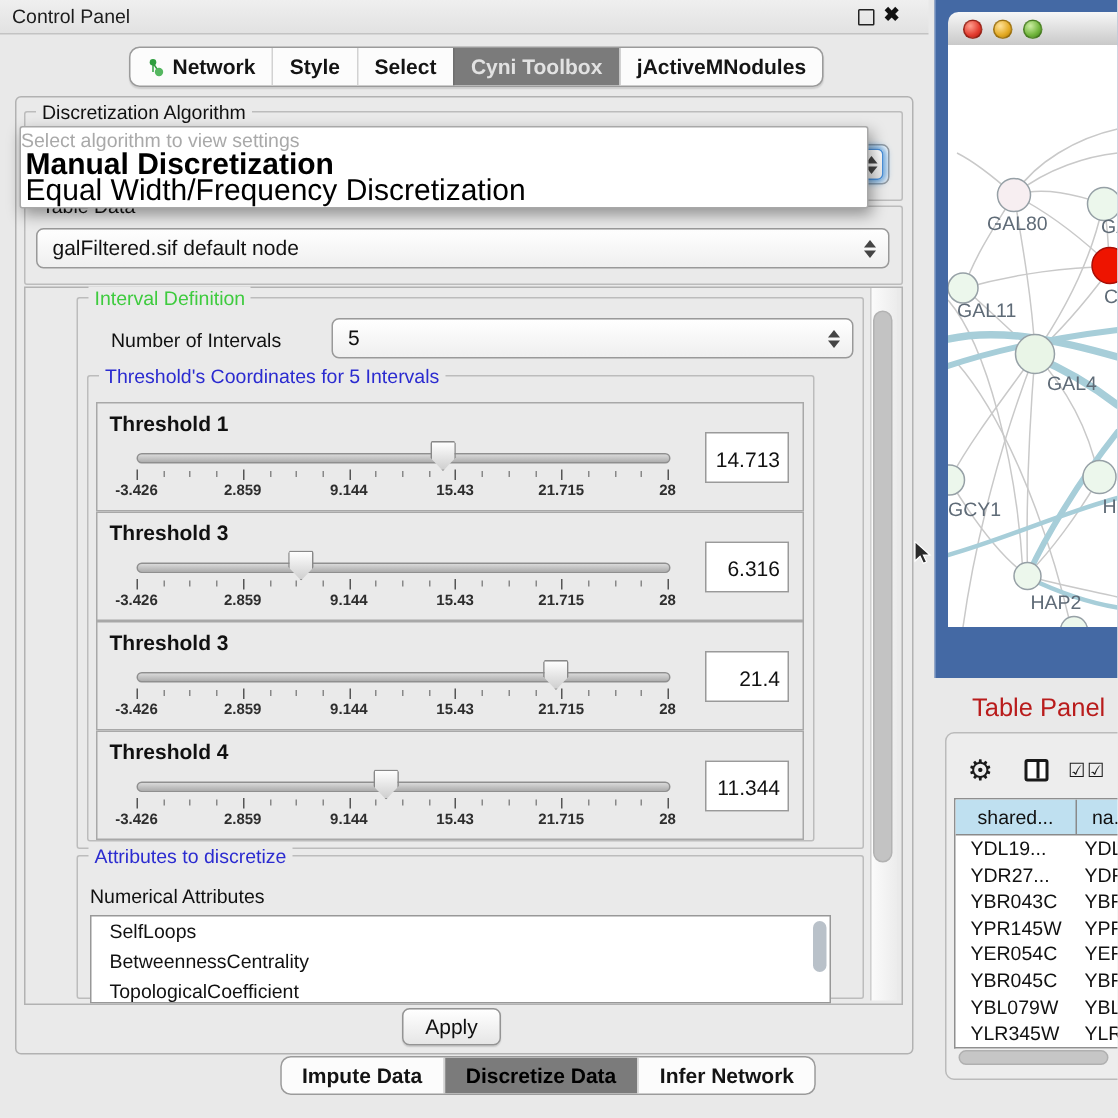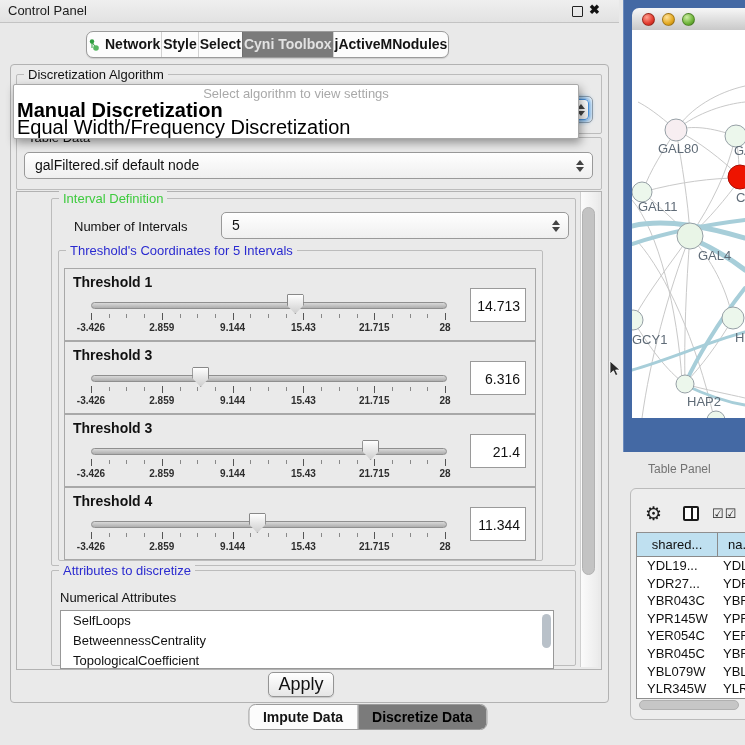--- a/index.html
+++ b/index.html
@@ -10,21 +10,21 @@
   
   .cp-titlebar{left:0;top:0;width:619px;height:22px;background:linear-gradient(#efefef,#e2e2e2);
     border-bottom:1px solid #c3c3c3;}
   .cp-title{left:8px;top:3px;font-size:13px;color:#1c1c1c;}
   .float-ico{right:130px;left:572px;top:6px;width:9px;height:9px;border:1.5px solid #222;border-radius:1px;}
   .close-ico{left:589px;top:2px;font-size:13px;font-weight:bold;color:#111;}
 
   
   .tabbar{left:86px;top:31px;height:25px;display:inline-flex;background:#fcfcfc;
     border:1px solid #9b9b9b;border-radius:7px;overflow:hidden;box-shadow:0 1px 1px rgba(0,0,0,.12);}
-  .tab{padding:0 1px;line-height:25px;font-size:14px;font-weight:600;color:#141414;
+  .tab{padding:0 11px;line-height:25px;font-size:14px;font-weight:600;color:#141414;
     border-left:1px solid #d2d2d2;display:flex;align-items:center;gap:5px;white-space:nowrap;}
   .tab:first-child{border-left:none;}
   .tab.sel{background:#7b7b7b;color:#e2e2e2;border-left-color:#6f6f6f;}
 
   
   .content{left:10px;top:64px;width:597px;height:637px;background:#eaeaea;
     border:1px solid #b2b2b2;border-radius:4px;}
 
   .group{border:1px solid #bcbcbc;border-radius:2px;}
   .gtitle{position:absolute;top:-8px;left:7px;background:#eaeaea;padding:0 4px;font-size:13px;line-height:15px;white-space:nowrap;}
@@ -36,21 +36,21 @@
   .spin{position:absolute;right:8px;top:50%;transform:translateY(-50%);width:8px;height:14px;}
   .spin:before,.spin:after{content:"";position:absolute;left:0;border-left:4px solid transparent;border-right:4px solid transparent;}
   .spin:before{top:1px;border-bottom:5px solid #444;}
   .spin:after{bottom:1px;border-top:5px solid #444;}
   .focus-stepper{position:absolute;right:3px;top:2px;bottom:2px;width:17px;border-radius:4px;
     background:linear-gradient(#fff,#e8e8e8);border:1px solid #4a90d9;box-shadow:0 0 4px 2px rgba(86,156,220,.85);}
 
   
   .popup{left:13px;top:84px;width:564px;height:53px;background:#fff;border:1px solid #a8a8a8;
     border-radius:2px;box-shadow:2px 4px 10px rgba(0,0,0,.38);z-index:9;}
-  .pop-hint{height:17px;line-height:17px;text-align:center;color:#a9a9a9;font-size:13px;}
+  .pop-hint{height:17px;line-height:17px;text-align:left;color:#a9a9a9;font-size:13px;}
   .pop-item{height:17px;line-height:17px;padding-left:3px;font-size:20px;color:#000;white-space:nowrap;}
   .pop-item.b{font-weight:bold;}
 
   
   .scrollpane{left:16px;top:191px;width:584px;height:477px;border:1px solid #b2b2b2;}
   .vsb-track{left:580px;top:192px;width:17px;height:475px;background:linear-gradient(90deg,#fbfbfb,#ececec);border-left:1px solid #cfcfcf;}
   .vsb-thumb{left:582px;top:207px;width:13px;height:368px;border-radius:7px;background:#c3c3c3;border:1px solid #b2b2b2;box-sizing:border-box;}
 
   
   .thr-panel{position:absolute;left:64px;width:470px;height:71px;border:1px solid #a8a8a8;background:#eaeaea;}
@@ -65,39 +65,39 @@
   .tlabel{position:absolute;top:53px;width:46px;margin-left:-23px;text-align:center;font-size:10px;font-weight:bold;color:#2e2e2e;}
   .valbox{position:absolute;left:405px;top:19px;width:56px;height:34px;background:#fff;border:1px solid #9a9a9a;
     font-size:14px;text-align:right;line-height:34px;padding-right:5px;box-sizing:border-box;}
 
   
   .attr-list{left:60px;top:610px;width:492px;height:57px;background:#fff;border:1px solid #989898;overflow:hidden;}
   .attr-item{font-size:13px;line-height:20px;padding-left:12px;white-space:nowrap;}
   .list-sb{position:absolute;right:2px;top:3px;width:9px;height:34px;border-radius:5px;background:#b9c1c9;}
 
   .applybtn{left:268px;top:672px;width:64px;height:23px;border:1px solid #949494;border-radius:5px;
-    background:linear-gradient(#ffffff,#e6e6e6);font-size:18px;text-align:center;line-height:23px;box-shadow:0 1px 1px rgba(0,0,0,.15);}
+    background:linear-gradient(#ffffff,#e6e6e6);font-size:14px;text-align:center;line-height:23px;box-shadow:0 1px 1px rgba(0,0,0,.15);}
 
   .btabbar{left:50%;transform:translateX(-52%);top:704px;height:24px;display:inline-flex;background:#fcfcfc;
     border:1px solid #9b9b9b;border-radius:7px;overflow:hidden;}
   .btab{padding:0 14px;line-height:24px;font-size:14px;font-weight:600;color:#141414;border-left:1px solid #d2d2d2;white-space:nowrap;}
   .btab:first-child{border-left:none;}
   .btab.sel{background:#7b7b7b;color:#000000;}
 
   
   .netframe{left:623px;top:0;width:122px;height:452px;background:#4469a4;box-shadow:inset 1px 0 0 #6d8cbd;}
   .mactitle{left:632px;top:8px;width:113px;height:22px;background:linear-gradient(#f7f7f7,#c9c9c9);
     border-bottom:1px solid #8e8e8e;border-radius:7px 0 0 0;}
   .light{position:absolute;top:5px;width:13px;height:13px;border-radius:50%;box-sizing:border-box;}
   .light.red{left:10px;background:radial-gradient(circle at 35% 30%,#ffa090,#e23a2e 60%,#a81b10);border:1px solid rgba(110,25,15,.6);}
   .light.yellow{left:30px;background:radial-gradient(circle at 35% 30%,#ffe29a,#e3a922 60%,#a87708);border:1px solid rgba(120,85,10,.6);}
   .light.green{left:50px;background:radial-gradient(circle at 35% 30%,#cdeea4,#6fb43a 60%,#3f7a1c);border:1px solid rgba(55,100,25,.6);}
   .canvas{left:632px;top:30px;width:113px;height:388px;background:#fff;overflow:hidden;}
 
-  .tp-title{left:648px;top:462px;font-size:12px;color:#737373;}
+  .tp-title{left:648px;top:462px;font-size:17px;color:#b91c1c;}
   .tp-inner{left:630px;top:488px;width:118px;height:230px;background:#ededed;border:1px solid #bbb;border-radius:6px 0 0 6px;}
   .gear{left:645px;top:502px;font-size:19px;color:#1a1a1a;}
   .splitcol{left:683px;top:506px;width:16px;height:15px;border:2px solid #1a1a1a;border-radius:2px;background:#fff;box-sizing:border-box;}
   .splitcol:before{content:"";position:absolute;left:50%;top:0;bottom:0;width:2px;background:#1a1a1a;}
   .checks{left:712px;top:506px;font-size:13px;color:#1a1a1a;letter-spacing:1px;}
 
   .tp-table{left:636px;top:532px;width:109px;height:165px;background:#fff;border:1px solid #8f8f8f;border-right:none;overflow:hidden;}
   .tp-head{display:flex;height:23px;border-bottom:1px solid #8a8a8a;}
   .tp-head .hc{background:#bfe0f0;font-size:13px;line-height:23px;box-sizing:border-box;}
   .tp-head .hc1{width:81px;text-align:center;border-right:1px solid #8a8a8a;}
@@ -313,20 +313,21 @@
 <div class="attr-item">SelfLoops</div>
     <div class="attr-item">BetweennessCentrality</div>
     <div class="attr-item">TopologicalCoefficient</div>
   </div>
 
 <div class="abs applybtn">Apply</div>
 
 <div class="abs btabbar">
     <div class="btab">Impute Data</div>
     <div class="btab sel">Discretize Data</div>
+    <div class="btab">Infer Network</div>
   </div>
 
 <svg class="abs" style="left:608px;top:360px;" width="14" height="18">
   <path d="M2,1 L2,14 L5.4,10.8 L7.6,15.6 L9.8,14.6 L7.6,10 L12,10 Z" fill="#2a2a2a" stroke="#fff" stroke-width="0.8"></path>
 </svg>
 
 <div class="abs netframe"></div>
 <div class="abs mactitle">
   <span class="light red"></span>
   <span class="light yellow"></span>

